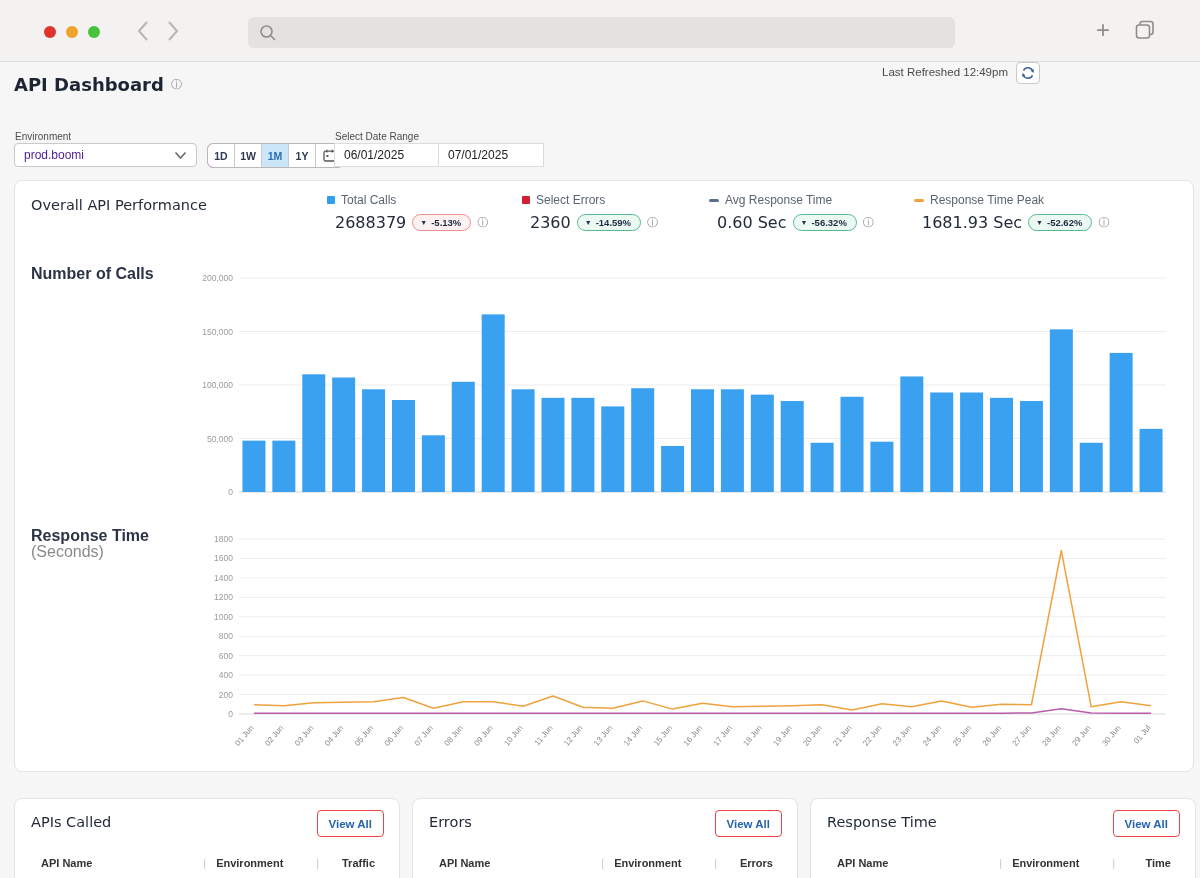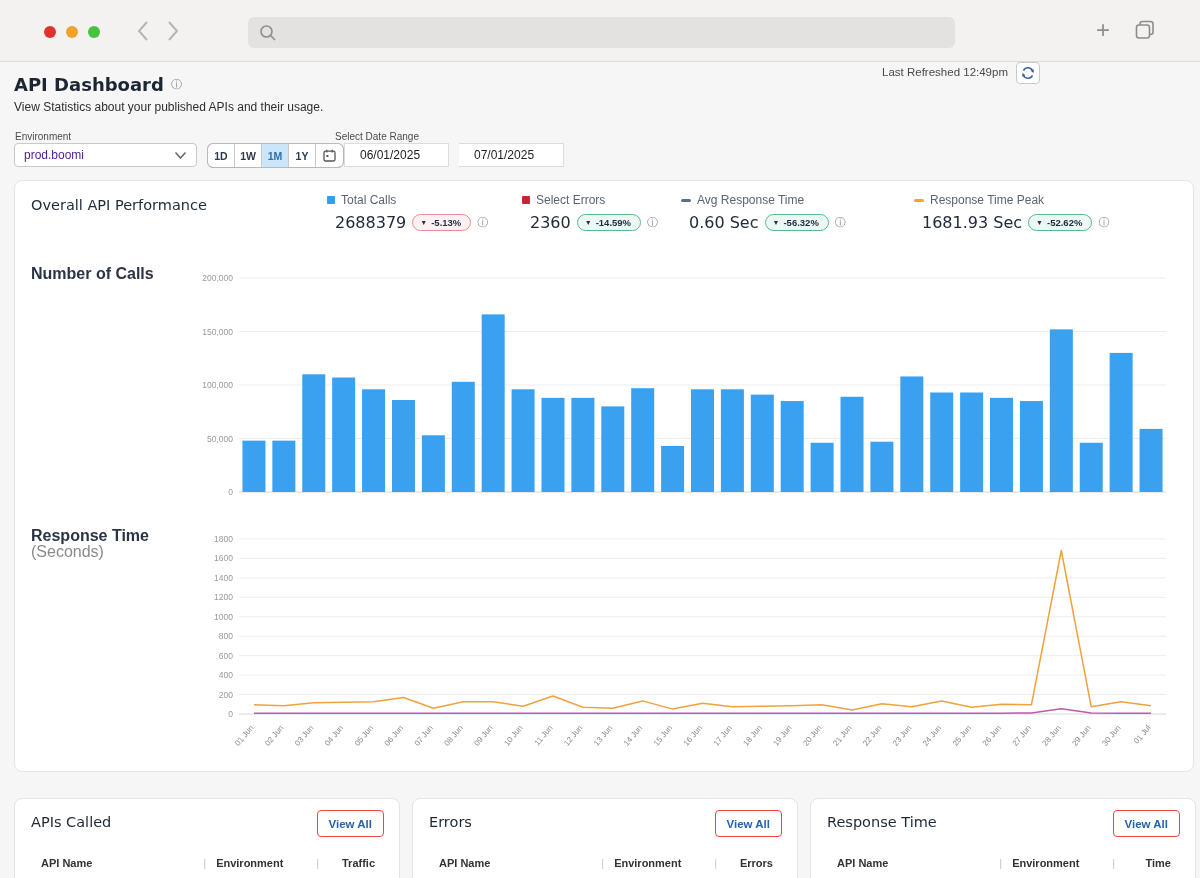--- a/index.html
+++ b/index.html
@@ -27,21 +27,21 @@
   .field-label { font-size:10px; color:#4c4c4c; }
   .env-label { position:absolute; top:69px; left:15px; }
   .env-select { position:absolute; top:81px; left:14px; width:183px; height:24px; background:#fff; border:1px solid #c9c9c9; border-radius:4px; display:flex; align-items:center; justify-content:space-between; padding:0 9px; cursor:pointer; }
   .env-value { font-size:12px; color:#4c1d95; }
   .range-group { position:absolute; top:81px; left:207px; height:25px; display:flex; background:#d946ef; border:1px solid #b9b9b9; border-radius:6px; overflow:hidden; }
   .range-btn { min-width:27px; padding:0 5px; font-size:10.5px; font-weight:bold; color:#2d3a4d; display:flex; align-items:center; justify-content:center; border-right:1px solid #c9c9c9; cursor:pointer; background:#fff; }
   .range-btn.selected { background:#cbe5f9; color:#2a6fb4; }
   .range-btn.cal { border-right:none; }
   .date-label { position:absolute; top:69px; left:335px; }
   .date-inputs { position:absolute; top:81px; left:334px; display:flex; }
-  .date-input { width:105px; height:24px; background:#fff; border:1px solid #dcdcdc; font-size:12px; color:#222; display:flex; align-items:center; padding-left:15px;margin-left:10px; }
+  .date-input { width:105px; height:24px; background:#fff; border:1px solid #dcdcdc; font-size:12px; color:#222; display:flex; align-items:center; padding-left:9px; }
   .date-input.second { border-left:none; }
 
   
   .main-card { position:absolute; top:118px; left:14px; width:1180px; height:592px; background:#fff; border:1px solid #e4e4e4; border-radius:8px; }
   .main-card-title { position:absolute; top:16px; left:16px; font-family:"DejaVu Sans", sans-serif; font-size:14.5px; color:#1f2937; }
   .stat-group { position:absolute; top:12px; }
   .stat-label-row { display:flex; align-items:center; gap:6px; }
   .marker-square { width:8px; height:8px; border-radius:1px; }
   .marker-dash { width:10px; height:3px; border-radius:2px; }
   .stat-label { font-size:12px; color:#5a6472; }
@@ -114,21 +114,20 @@
           <polygon points="12.8,3.2 12.6,7 9.6,4.8" fill="#3a5f9f"></polygon>
           <polygon points="1.2,10.8 1.4,7 4.4,9.2" fill="#3a5f9f"></polygon>
         </svg>
       </div>
     </div>
 
     <div class="page-title-row">
       <span class="page-title">API Dashboard</span>
       <span class="info-icon">ⓘ</span>
     </div>
-    <div class="page-subtitle">View Statistics about your published APIs and their usage.</div>
 
     <div class="field-label env-label">Environment</div>
     <div class="env-select">
       <span class="env-value">prod.boomi</span>
       <svg width="13" height="9" viewBox="0 0 13 9">
           <polyline points="1.5,1.5 6.5,7 11.5,1.5" fill="none" stroke="#6b6b6b" stroke-width="1.6"></polyline>
         </svg>
     </div>
 
     <div class="range-group">
@@ -178,21 +177,21 @@
         <div class="stat-value-row">
           <span class="stat-value">2360</span>
           <span class="pill positive">
               <span class="tri">▼</span>
               <span>-14.59%</span>
             </span>
           <span class="info-icon">ⓘ</span>
         </div>
       </div>
 
-      <div class="stat-group" style="left:666px;">
+      <div class="stat-group" style="left:694px;">
         <div class="stat-label-row">
           <span class="marker-dash" style="background:#5b6e8e;"></span>
           <span class="stat-label">Avg Response Time</span>
         </div>
         <div class="stat-value-row">
           <span class="stat-value">0.60 Sec</span>
           <span class="pill positive">
               <span class="tri">▼</span>
               <span>-56.32%</span>
             </span>

